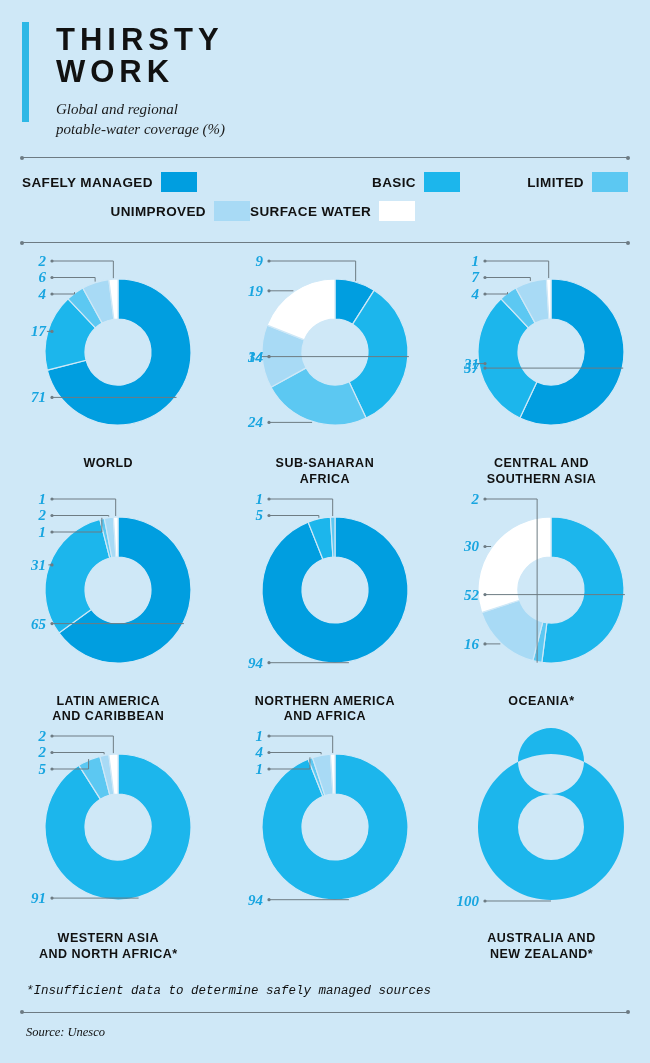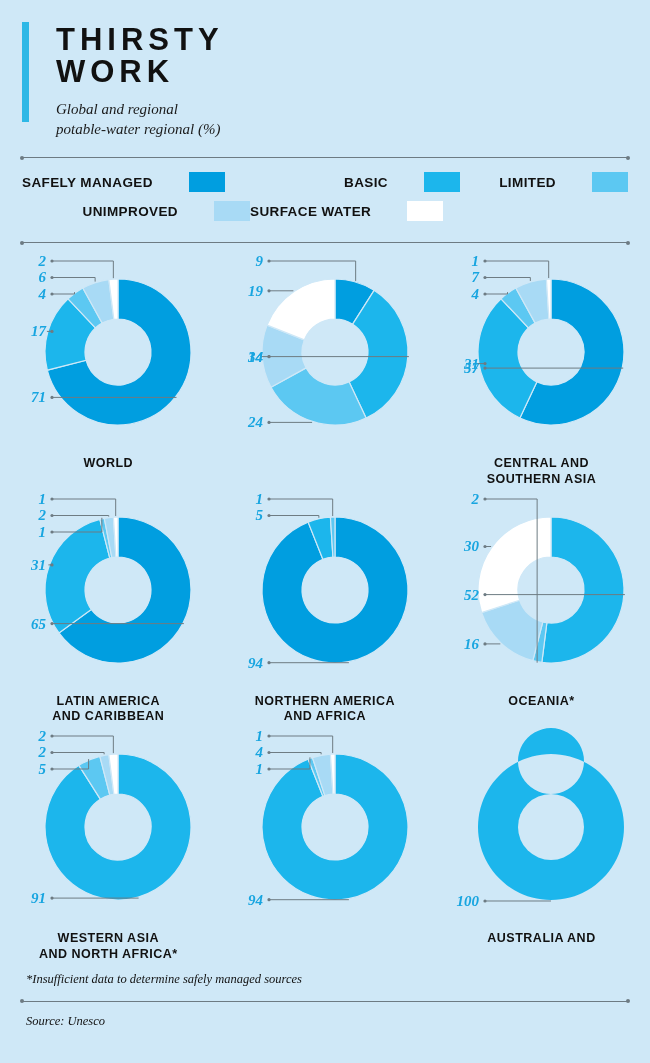--- a/index.html
+++ b/index.html
@@ -31,21 +31,21 @@
   .rule::before,.rule::after{
     content:"";position:absolute;top:-1.5px;width:4px;height:4px;border-radius:50%;
     background:#6d7b83;
   }
   .rule::before{left:-2px;}
   .rule::after{right:-2px;}
 
   
   .legend{padding:14px 22px 12px 22px;}
   .legend-row{display:flex;align-items:center;margin-bottom:9px;}
-  .legend-item{display:flex;align-items:center;gap:28px;}
+  .legend-item{display:flex;align-items:center;}
   .legend-label{
     font-size:13.5px;font-weight:bold;letter-spacing:.4px;color:#111;
     margin-right:8px;text-align:right;
   }
   .swatch{width:36px;height:20px;display:block;}
 
   
   .lr1 .i1{width:228px;justify-content:flex-start;}
   .lr1 .i2{width:210px;justify-content:flex-end;}
   .lr1 .i3{width:auto;justify-content:center;margin-left:auto;}
@@ -57,22 +57,22 @@
   .chart-row{display:flex;}
   .chart-cell{width:216.6px;position:relative;}
   .chart-cell svg{display:block;}
   .region-name{
     text-align:center;font-size:12.5px;font-weight:bold;letter-spacing:.5px;
     line-height:1.22;color:#111;margin-top:2px;
   }
 
   
   .footnote{
-    font-family:Liberation Serif, serif;font-style:italic;font-size:12.5px;
-    margin:10px 0 0 26px;color:#111;
+    font-family:Liberation Mono, monospace;font-style:italic;font-size:12.5px;
+    margin:22px 0 0 26px;color:#111;
   }
   .source{
     font-family:"Liberation Serif",serif;font-style:italic;font-size:12.5px;
     margin:12px 0 0 26px;color:#111;
   }
   .val-text{
     font-family:"Liberation Serif",serif;font-style:italic;font-weight:bold;
     font-size:15px;fill:#18a5e0;
   }
 </style>
@@ -82,21 +82,21 @@
 <div class="page">
 
   <div class="header">
     <div class="title-bar"></div>
     <div class="title">
       <div>THIRSTY</div>
       <div>WORK</div>
     </div>
     <div class="subtitle">
       <div>Global and regional</div>
-      <div>potable-water regional (%)</div>
+      <div>potable-water coverage (%)</div>
     </div>
   </div>
 
   <div style="height:18px"></div>
   <div class="rule"></div>
 
   <div class="legend">
     <div class="legend-row lr1">
       <div class="legend-item i1">
         <span class="legend-label">SAFELY MANAGED</span>
@@ -196,20 +196,24 @@
                 <circle cx="52" cy="107.6" r="1.6" fill="#6d7b83"></circle>
                 <text x="46" y="112.6" text-anchor="end" class="val-text" fill="#18a5e0">14</text>
               </g>
               <g>
                 <path d="M 52 41.8 L 76.4 41.8" fill="none" stroke="#6d7b83" stroke-width="1"></path>
                 <circle cx="52" cy="41.8" r="1.6" fill="#6d7b83"></circle>
                 <text x="46" y="46.8" text-anchor="end" class="val-text" fill="#18a5e0">19</text>
               </g>
             </svg>
           </div>
+        <div class="region-name">
+            <div>SUB-SAHARAN</div>
+            <div>AFRICA</div>
+          </div>
       </div>
       <div class="chart-cell">
         <div class="chart-svg">
             <svg width="216.6" height="205" viewBox="0 0 216.6 205">
               <path d="M 118 30 A 73 73 0 1 1 86.91811171574972 169.05237483001943 L 103.94928337835262 132.85929273137864 A 33 33 0 1 0 118 70 Z" fill="#009ee0" stroke="#cfe8f7" stroke-width="1.2"></path>
               <path d="M 86.91811171574972 169.05237483001943 A 73 73 0 0 1 68.02806126720571 49.78529019823697 L 95.40994550435326 78.94403529509343 A 33 33 0 0 0 103.94928337835262 132.85929273137864 Z" fill="#1cb6ec" stroke="#cfe8f7" stroke-width="1.2"></path>
               <path d="M 68.02806126720571 49.78529019823697 A 73 73 0 0 1 82.83198179057473 39.02961235679799 L 102.10212875464337 74.08187955855252 A 33 33 0 0 0 95.40994550435326 78.94403529509343 Z" fill="#5cc8f2" stroke="#cfe8f7" stroke-width="1.2"></path>
               <path d="M 82.83198179057473 39.02961235679799 A 73 73 0 0 1 113.41629207436007 30.144048824736174 L 115.92791285553264 70.06511796186703 A 33 33 0 0 0 102.10212875464337 74.08187955855252 Z" fill="#a8daf5" stroke="#cfe8f7" stroke-width="1.2"></path>
               <path d="M 113.41629207436007 30.144048824736174 A 73 73 0 0 1 117.99999999999999 30 L 118 70 A 33 33 0 0 0 115.92791285553264 70.06511796186703 Z" fill="#ffffff" stroke="#cfe8f7" stroke-width="1.2"></path>
               <circle cx="118" cy="103" r="33" fill="#cfe8f7"></circle>
@@ -428,20 +432,21 @@
               <circle cx="118" cy="103" r="33" fill="#cfe8f7"></circle>
               <g>
                 <path d="M 52 177.0 L 118.0 177.0" fill="none" stroke="#6d7b83" stroke-width="1"></path>
                 <circle cx="52" cy="177.0" r="1.6" fill="#6d7b83"></circle>
                 <text x="46" y="182.0" text-anchor="end" class="val-text" fill="#18a5e0">100</text>
               </g>
             </svg>
           </div>
         <div class="region-name">
             <div>AUSTRALIA AND</div>
+            <div>NEW ZEALAND*</div>
           </div>
       </div>
     </div>
   </div>
 
   <div class="footnote">*Insufficient data to determine safely managed sources</div>
   <div style="height:14px"></div>
   <div class="rule"></div>
   <div class="source">Source: Unesco</div>
 

